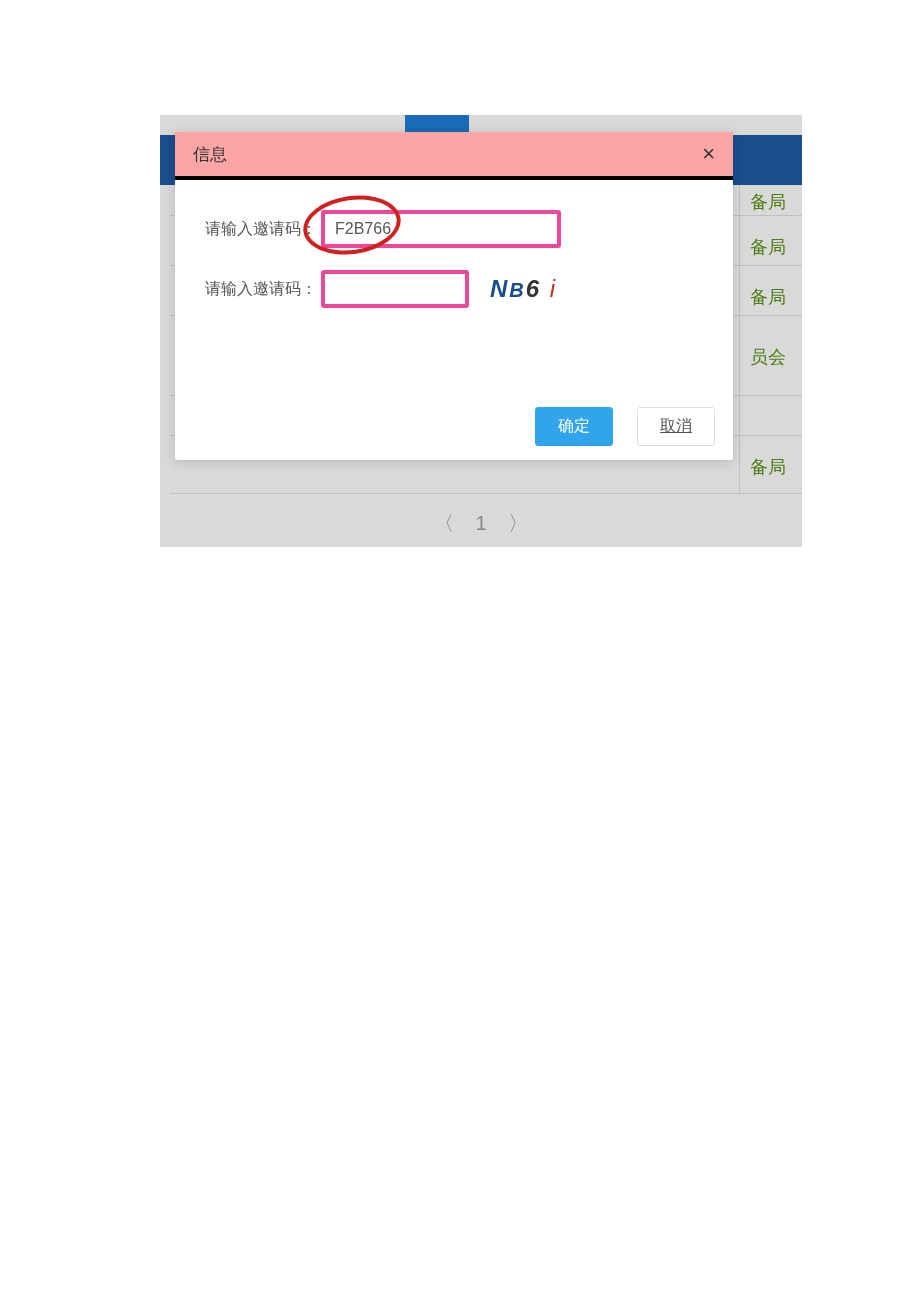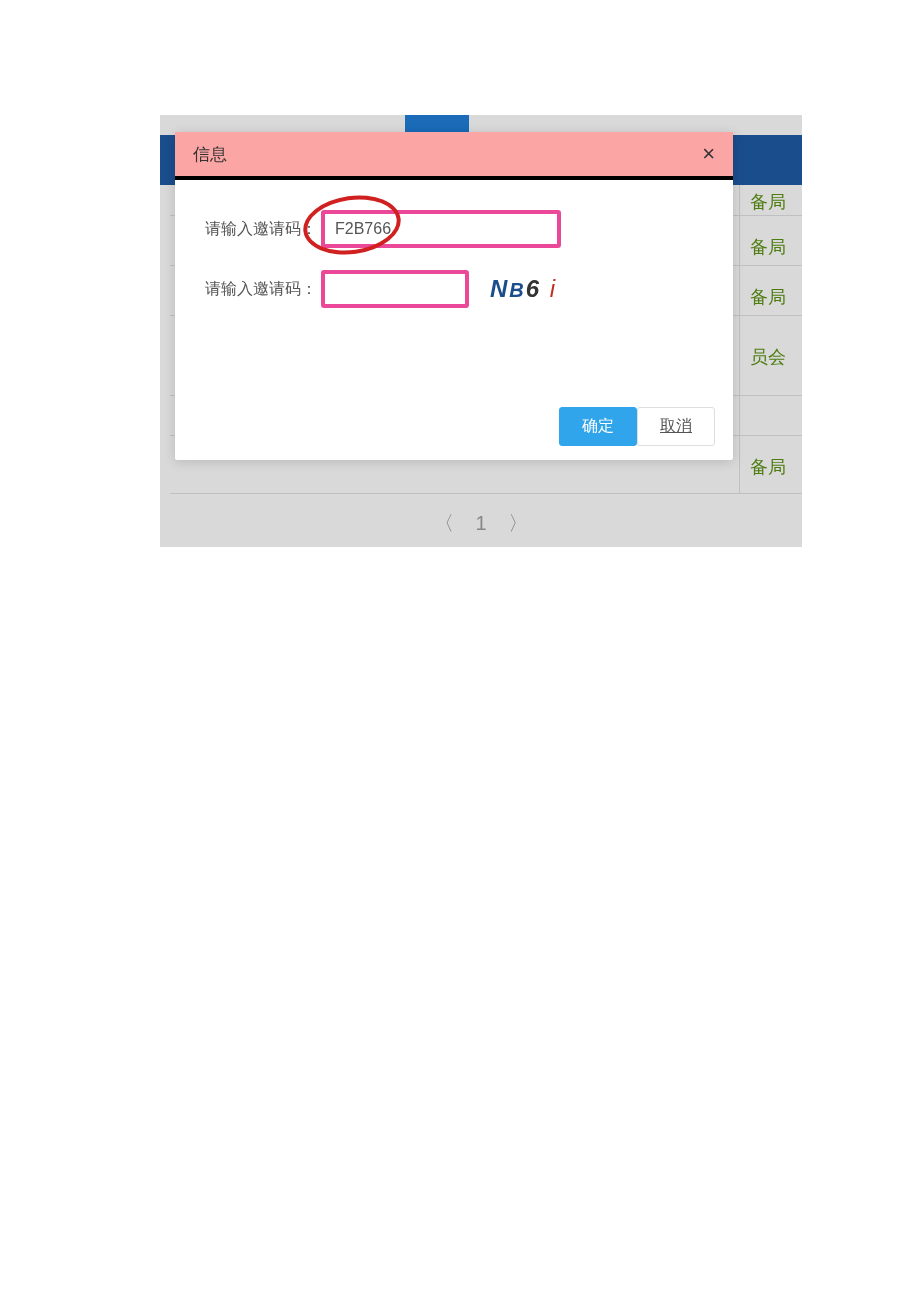--- a/index.html
+++ b/index.html
@@ -179,21 +179,21 @@
       border-radius: 50%;
       transform: rotate(-8deg);
       pointer-events: none;
     }
     
     .modal-footer {
       position: absolute;
       bottom: 14px;
       right: 18px;
       display: flex;
-      gap: 0;
+      gap: 24px;
     }
     
     .btn {
       padding: 8px 22px;
       font-size: 16px;
       border-radius: 3px;
       cursor: pointer;
       border: 1px solid transparent;
     }
     

